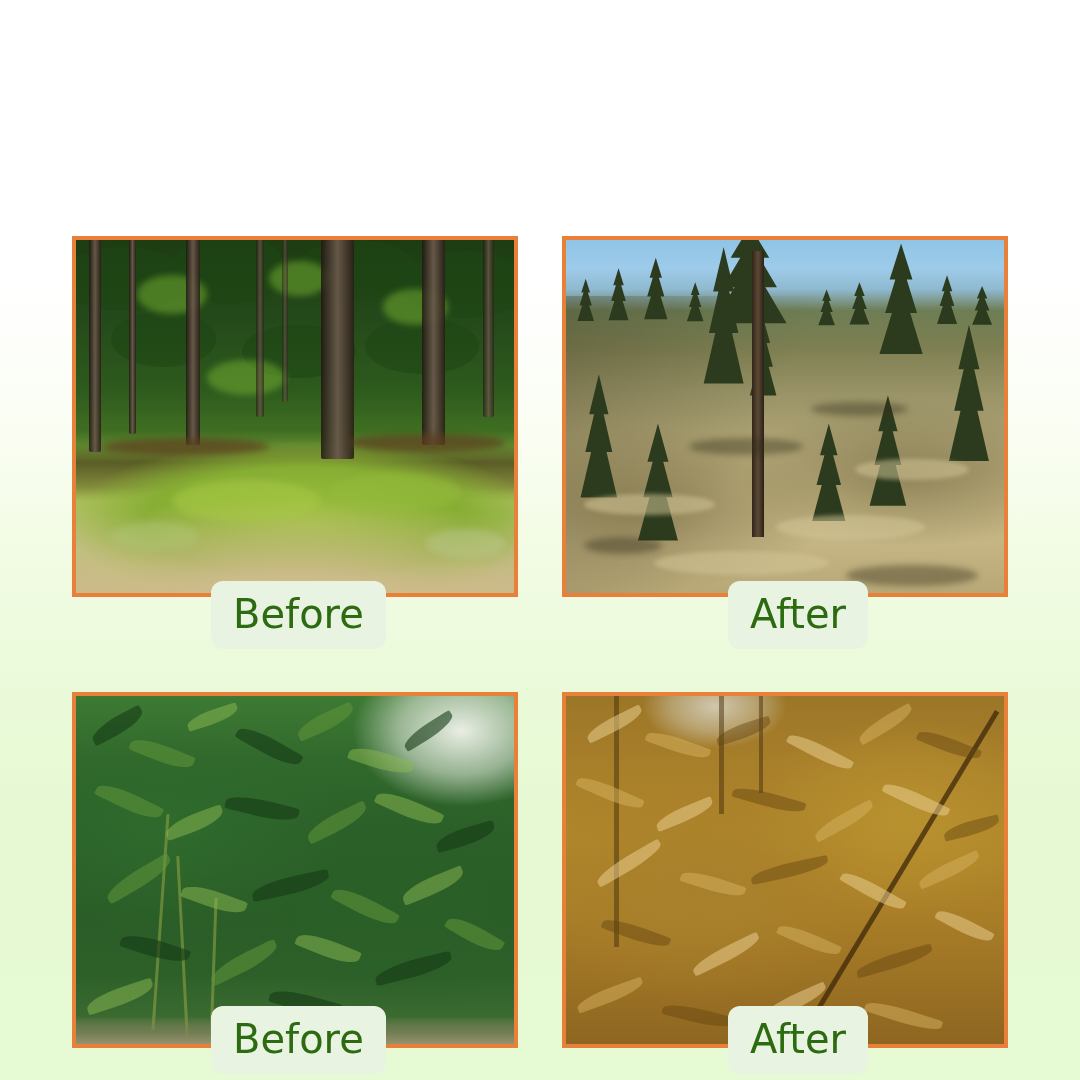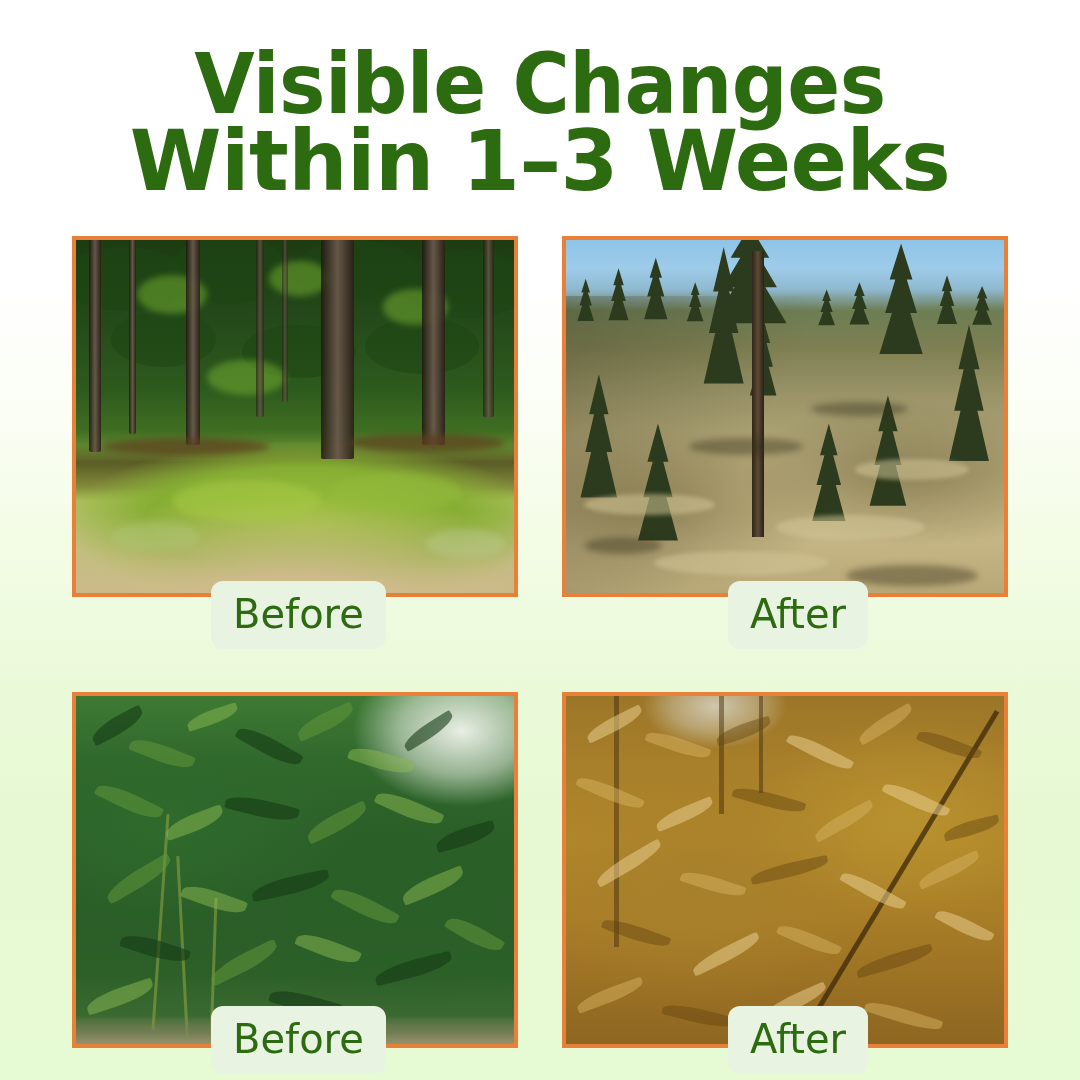--- a/index.html
+++ b/index.html
@@ -232,24 +232,20 @@
   #label-tl { left: 211px; top: 581px; }
   #label-tr { left: 728px; top: 581px; }
   #label-bl { left: 211px; top: 1006px; }
   #label-br { left: 728px; top: 1006px; }
 </style>
 </head>
 <body>
 
 <div id="poster">
 
-  <div id="title-block">
-    <span class="title-line" id="title-line-1">Visible Changes</span>
-    <span class="title-line" id="title-line-2">Within 1–3 Weeks</span>
-  </div>
 
   <div class="photo-cell" id="cell-tl">
     <div class="photo-inner">
       <div class="ph-forest-green"></div>
 
       <div class="canopy-dot" style="left:-4%;top:2%;width:30%;height:18%;"></div>
       <div class="canopy-dot" style="left:22%;top:-2%;width:26%;height:20%;"></div>
       <div class="canopy-dot" style="left:50%;top:0%;width:28%;height:17%;"></div>
       <div class="canopy-dot" style="left:74%;top:3%;width:30%;height:19%;"></div>
       <div class="canopy-dot" style="left:8%;top:20%;width:24%;height:16%;"></div>

